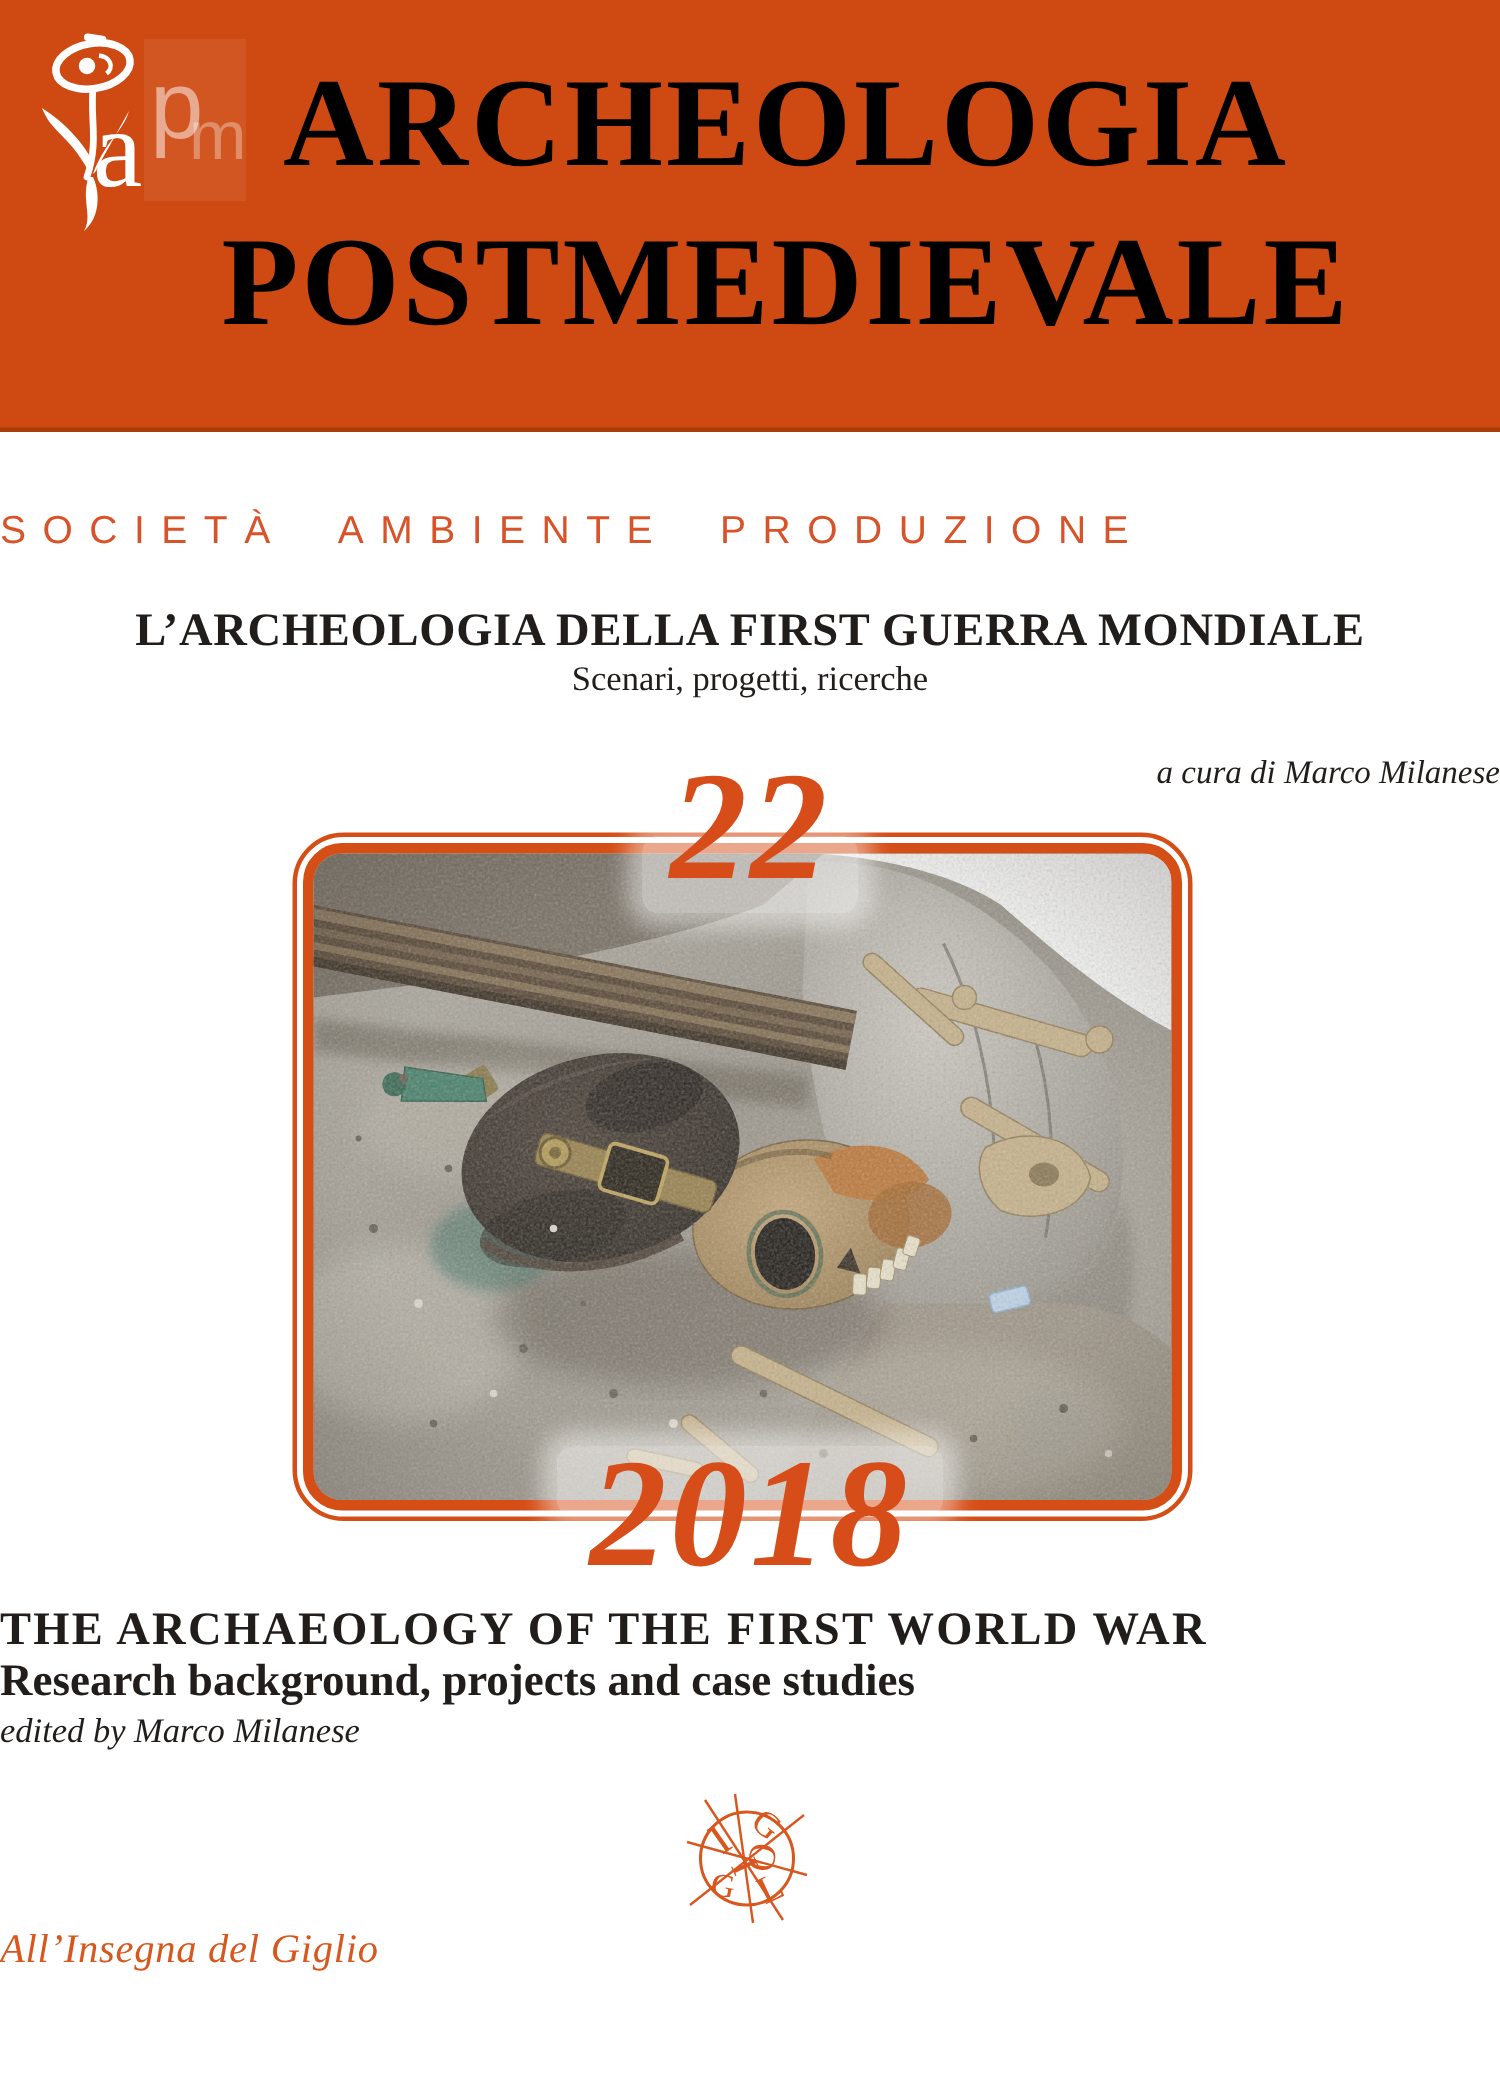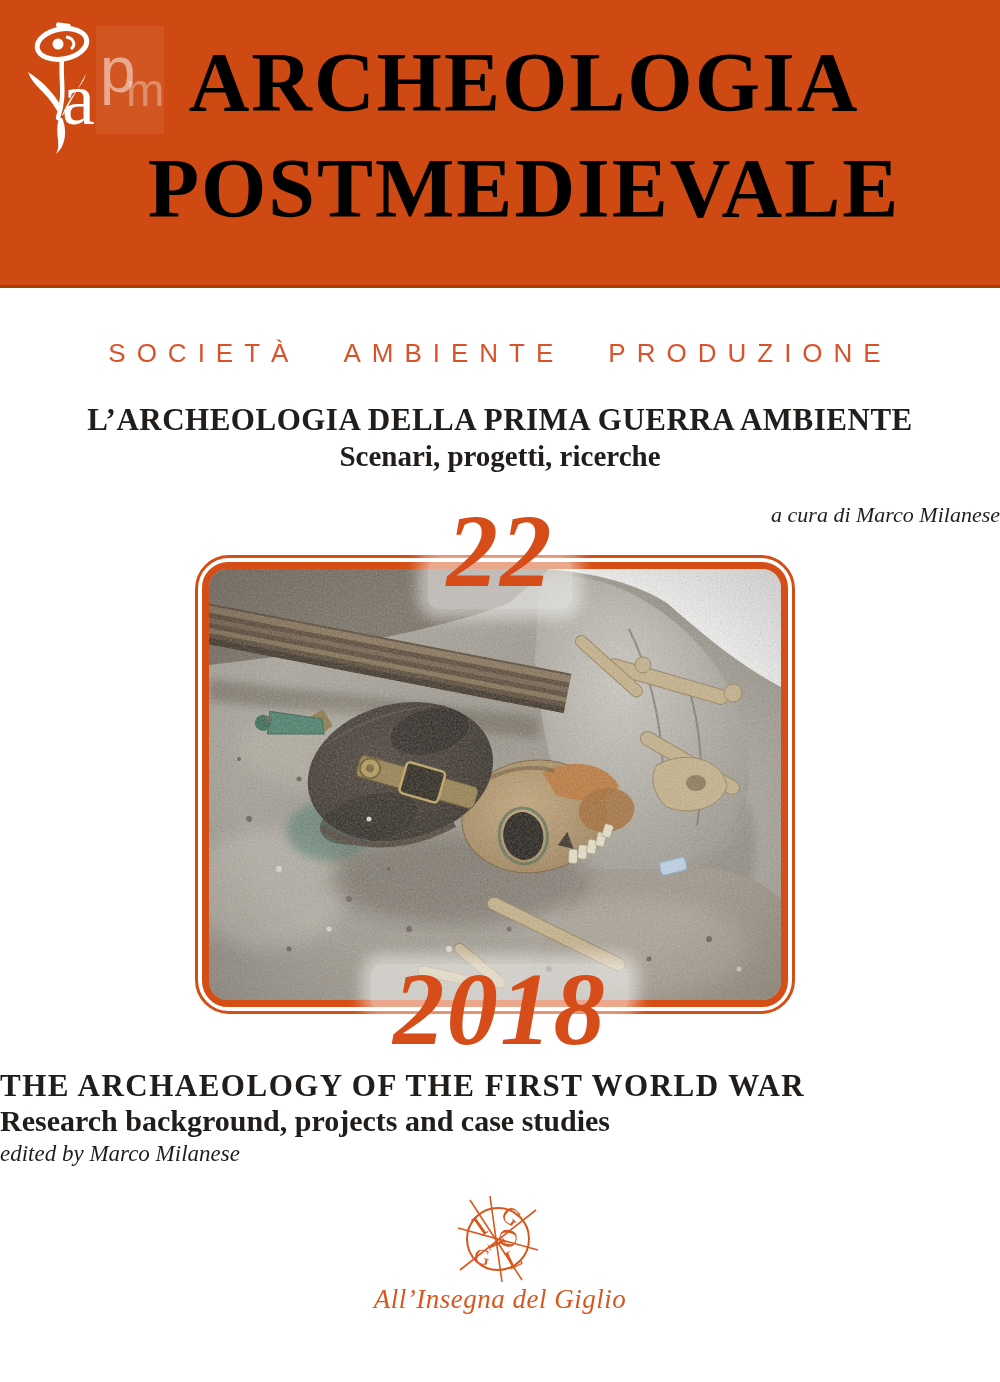--- a/index.html
+++ b/index.html
@@ -7,25 +7,25 @@
     position:relative;width:1000px;height:1382px;background:#ffffff;
     margin:0 auto;overflow:hidden;
     font-family:"Liberation Serif",serif;color:#211d1b;
   }
   
   .band{position:absolute;top:0;left:0;width:1000px;height:285px;background:#ce4a12;border-bottom:3px solid #a83d06;}
   .masthead-title{position:absolute;top:30px;left:0;width:100%;text-align:center;
     color:#000000;font-weight:bold;font-size:84px;line-height:106px;letter-spacing:2px;white-space:nowrap;padding-left:24px;}
   .apm-logo{position:absolute;top:22px;left:26px;width:152px;height:142px;}
   
-  .series{position:absolute;top:338px;left:0;width:100%;display:flex;justify-content:center;gap:44px;
+  .series{position:absolute;top:338px;left:0;width:100%;display:flex;justify-content:flex-start;gap:34px;
     font-family:"Liberation Sans",sans-serif;font-weight:400;font-size:26px;letter-spacing:11px;color:#d8532a;}
   
   .it-title{position:absolute;top:402px;left:0;width:100%;text-align:center;font-size:31px;font-weight:bold;letter-spacing:.5px;}
-  .it-sub{position:absolute;top:440px;left:0;width:100%;text-align:center;font-size:29px;font-weight:bold;}
+  .it-sub{position:absolute;top:440px;left:0;width:100%;text-align:center;font-size:23px;font-weight:normal;}
   .it-editor{position:absolute;top:477px;left:0;width:100%;text-align:right;font-size:22px;font-style:italic;margin-top:25px;}
   
   .photo-frame{position:absolute;left:195px;top:555px;width:600px;height:459px;
     border:3px solid #d54e16;border-radius:34px;padding:4px;box-sizing:border-box;background:#fff;z-index:1;}
   .photo-inner{width:100%;height:100%;border:7px solid #d54e16;border-radius:26px;box-sizing:border-box;
     overflow:hidden;background:#a8a399;}
   .photo-inner svg{display:block;width:100%;height:100%;}
   
   .badge{position:absolute;background:rgba(255,255,255,.5);border-radius:11px;z-index:2;
     box-shadow:0 0 14px 10px rgba(255,255,255,.45);}
@@ -34,21 +34,21 @@
   .issue-number,.issue-year{position:absolute;left:0;width:100%;text-align:center;z-index:3;
     color:#d64d1a;font-weight:bold;line-height:1;letter-spacing:2px;font-style:italic;}
   .issue-number{top:500px;font-size:103px;}
   .issue-year{top:958px;font-size:103px;}
   
   .en-title{position:absolute;top:1068px;left:0;width:100%;font-size:31px;font-weight:bold;letter-spacing:1.5px;}
   .en-sub{position:absolute;top:1104px;left:0;width:100%;font-size:30px;font-weight:bold;}
   .en-editor{position:absolute;top:1141px;left:0;width:100%;text-align:left;font-size:23px;font-style:italic;}
   
   .emblem{position:absolute;left:448px;top:1192px;width:100px;height:94px;}
-  .publisher-name{position:absolute;top:1284px;left:0;width:100%;text-align:center;
+  .publisher-name{position:absolute;top:1284px;left:0;width:100%;
     font-size:27px;font-style:italic;color:#d8571e;letter-spacing:.5px;}
 </style>
 </head>
 <body>
 
 <div class="cover">
 
   <header class="band">
     <div class="apm-logo">
       <svg viewBox="0 0 152 142" width="152" height="142">
@@ -74,21 +74,21 @@
       <div>POSTMEDIEVALE</div>
     </div>
   </header>
 
   <div class="series">
     <span>SOCIETÀ</span>
     <span>AMBIENTE</span>
     <span>PRODUZIONE</span>
   </div>
 
-  <div class="it-title">L’ARCHEOLOGIA DELLA PRIMA GUERRA AMBIENTE</div>
+  <div class="it-title">L’ARCHEOLOGIA DELLA FIRST GUERRA MONDIALE</div>
   <div class="it-sub">Scenari, progetti, ricerche</div>
   <div class="it-editor">a cura di Marco Milanese</div>
 
   <div class="photo-frame">
     <div class="photo-inner">
       <svg viewBox="0 0 572 431" preserveAspectRatio="none">
         <defs>
           <linearGradient id="gBase" x1="0" y1="0" x2="1" y2="1">
             <stop offset="0" stop-color="#b6b2a8"></stop>
               <stop offset=".45" stop-color="#9b968b"></stop>

